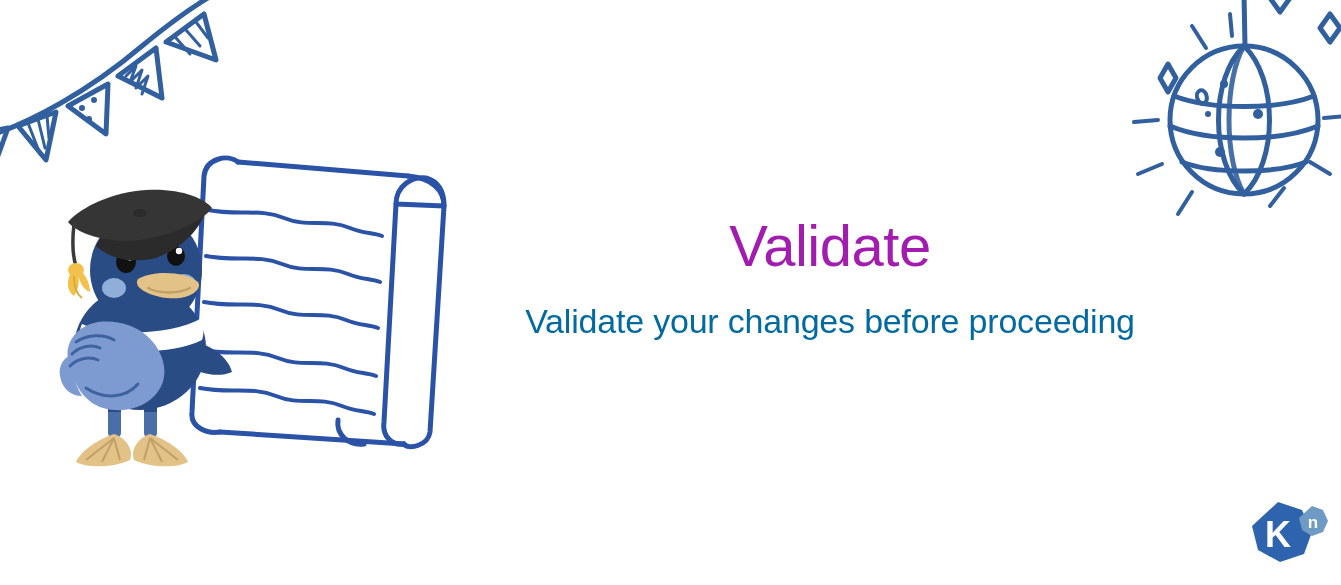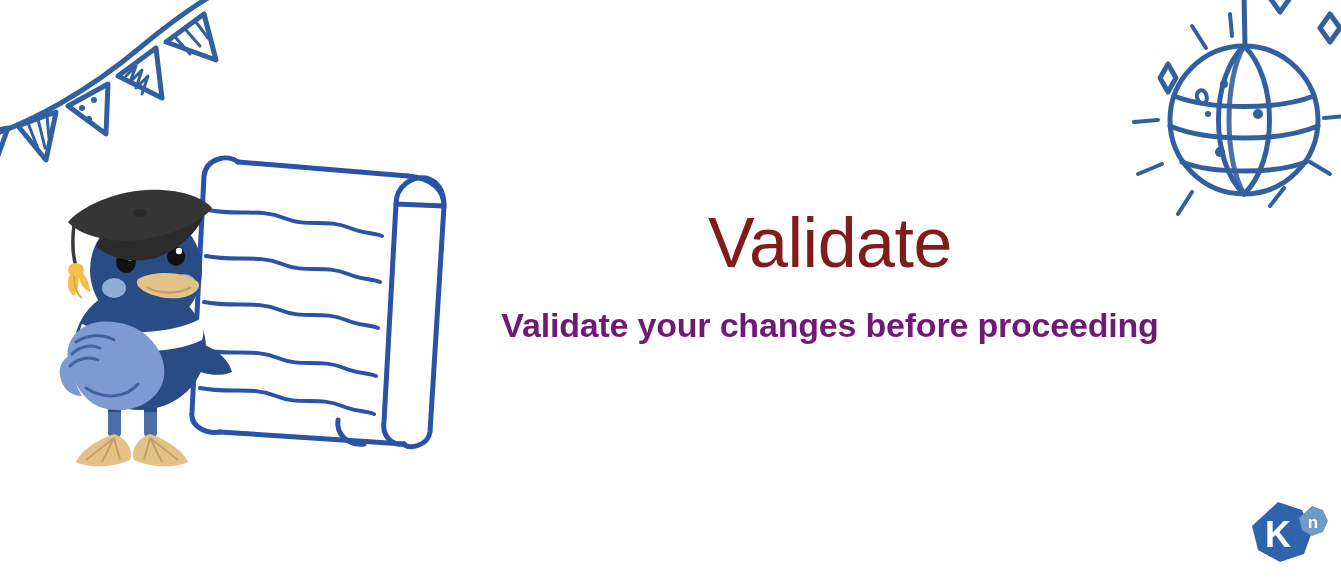--- a/index.html
+++ b/index.html
@@ -43,35 +43,35 @@
   }
   .hero-inner {
     position: absolute;
     left: 470px;
     top: 208px;
     width: 720px;
     text-align: center;
   }
   .title {
     font-family: "Liberation Sans", sans-serif;
-    font-size: 70px;
+    font-size: 58px;
     font-weight: 400;
     line-height: 1.02;
     letter-spacing: -0.5px;
-    color: #7f1d1d;
-    margin: 0;
+    color: #a21caf;
+    margin: 8px;
     white-space: nowrap;
   }
   .subtitle {
     font-family: "Liberation Sans", sans-serif;
     font-size: 34px;
-    font-weight: 700;
+    font-weight: 400;
     line-height: 1.2;
     letter-spacing: -0.2px;
-    color: #701a75;
+    color: #0369a1;
     margin: 26px 0 0 0;
     white-space: nowrap;
   }
 
   
   .logo {
     position: absolute;
     left: 1248px;
     top: 500px;
     width: 84px;

